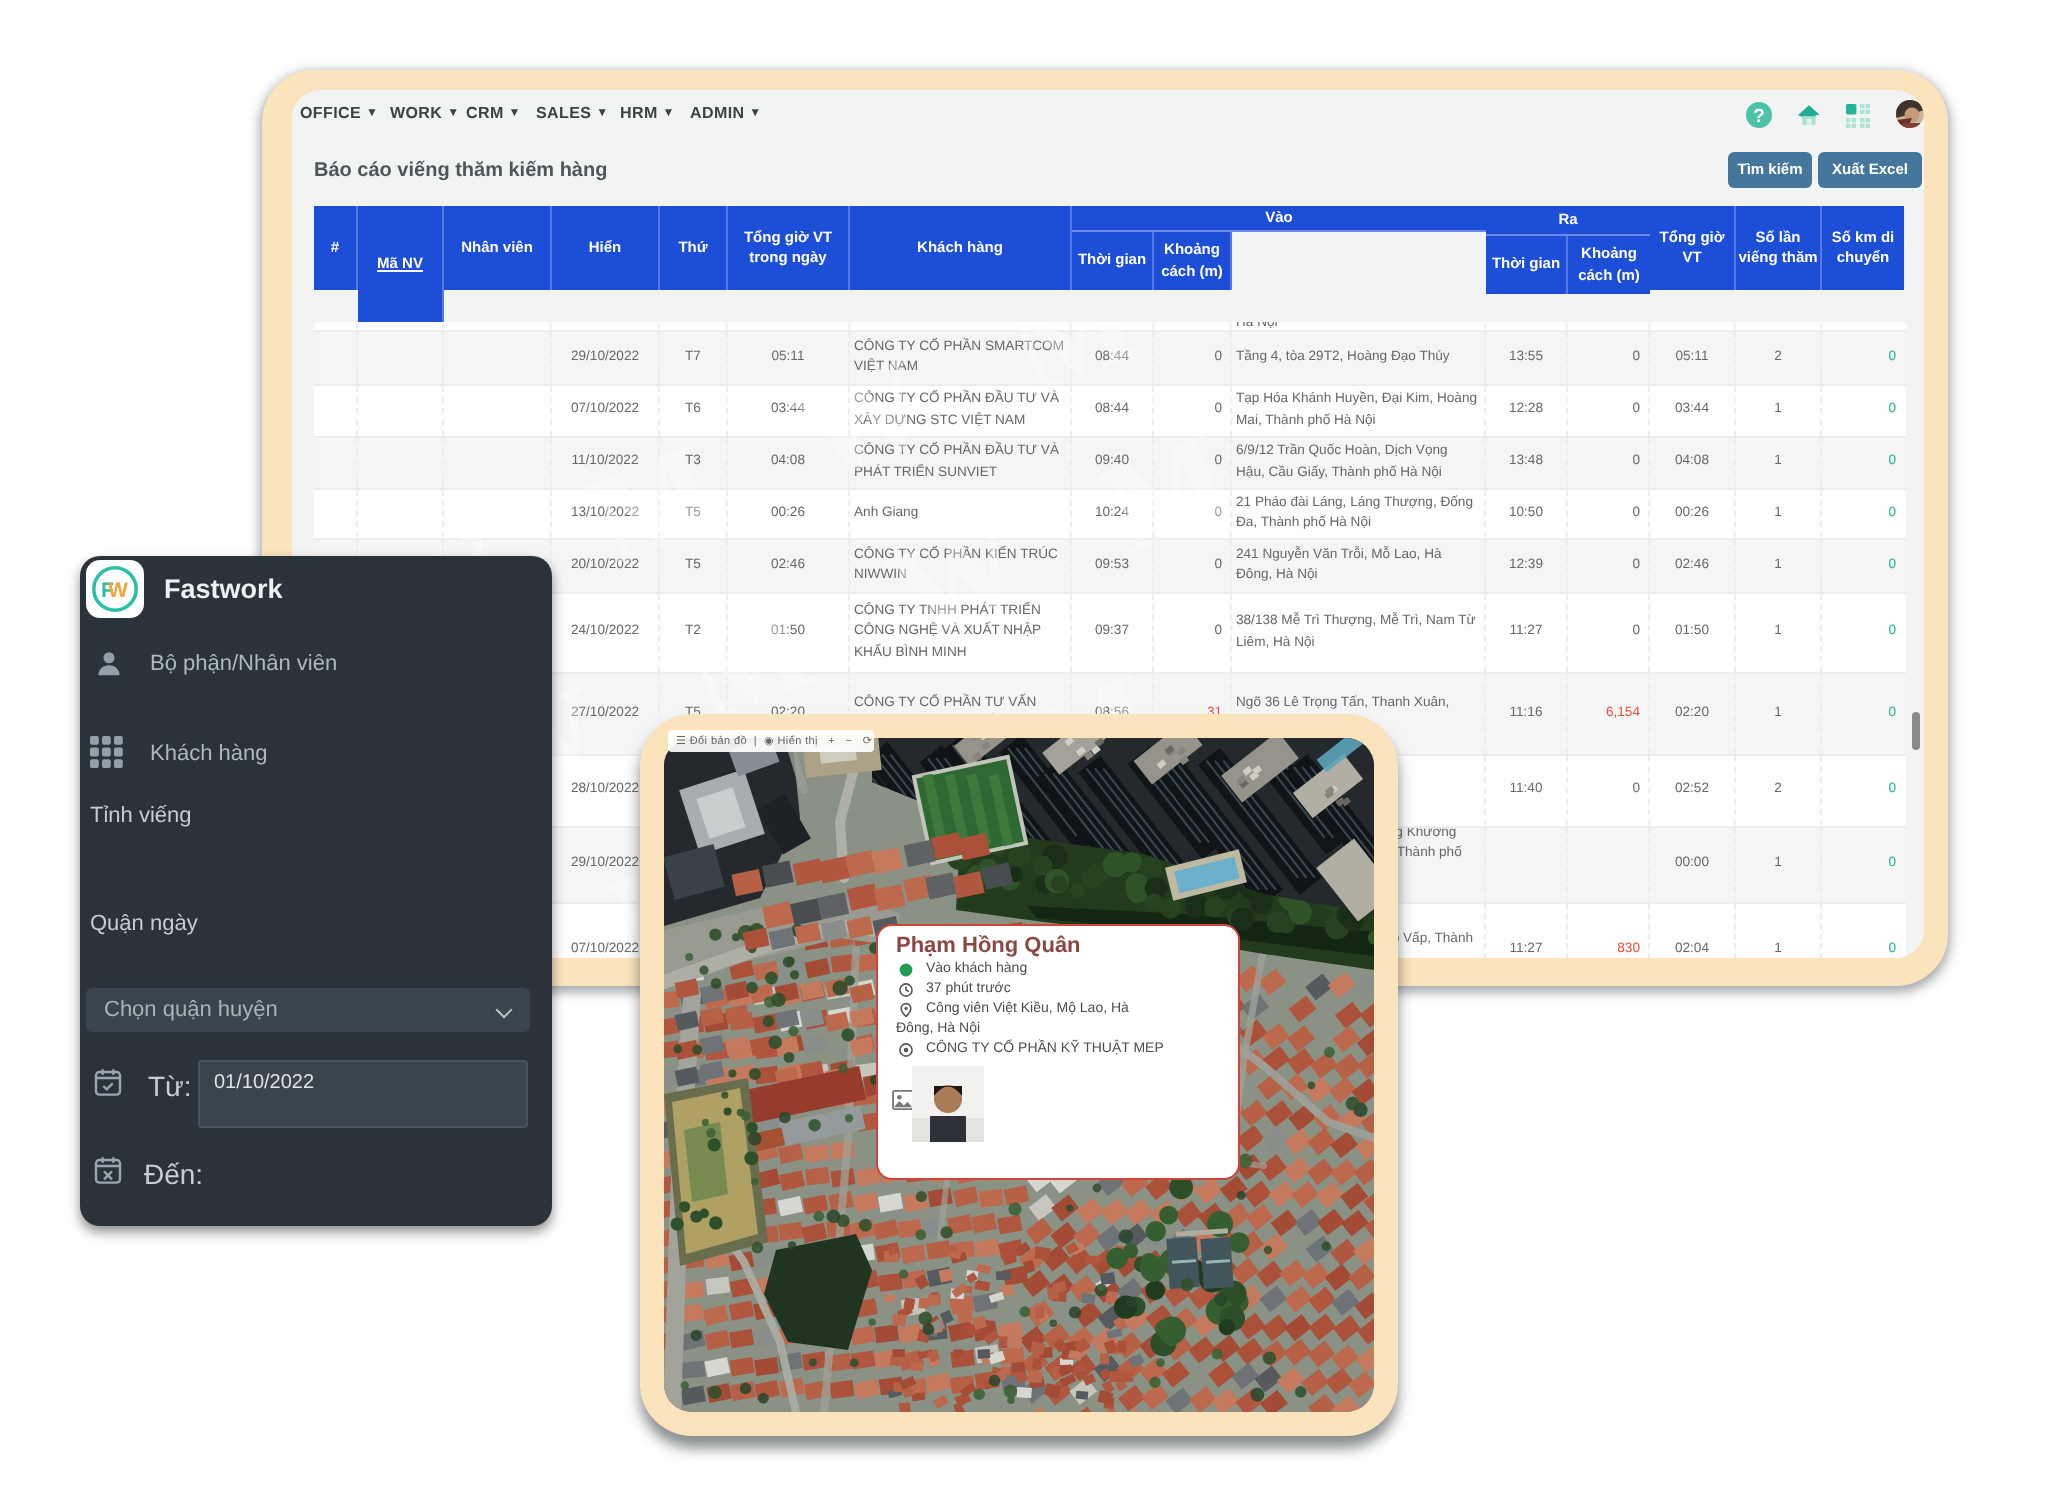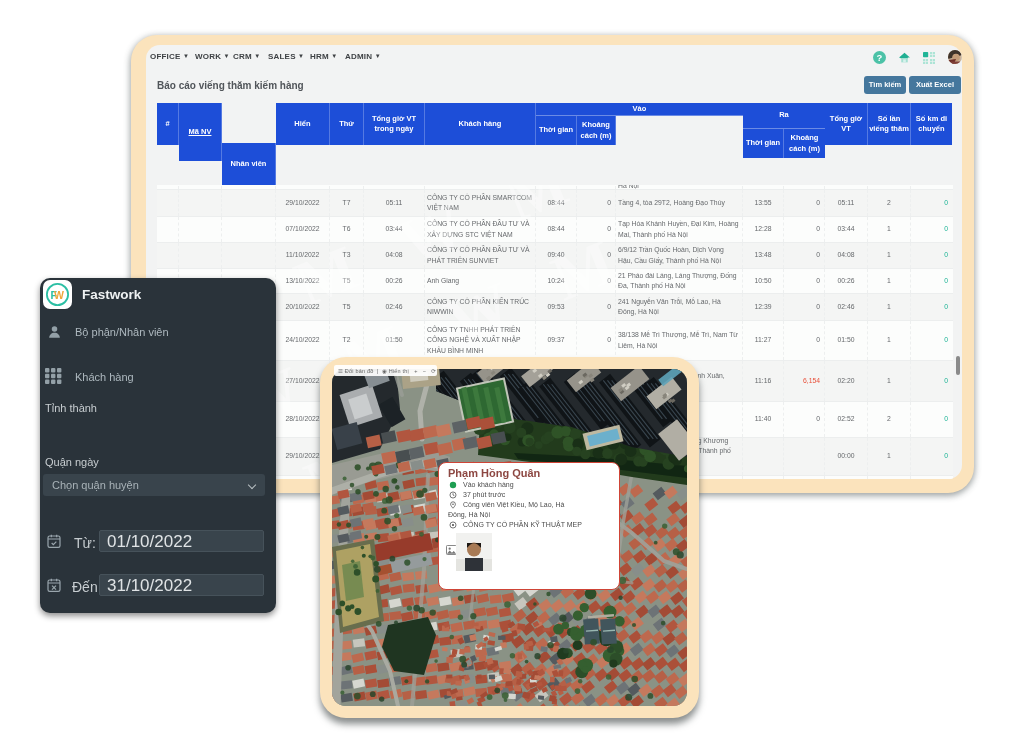--- a/index.html
+++ b/index.html
@@ -36,21 +36,21 @@
 
 #sbar{position:absolute;right:2px;top:311px;width:4px;height:19px;background:#8a8a8a;border-radius:2px;}
 
 #panel{position:absolute;z-index:30;left:40px;top:278px;width:236px;height:335px;background:#2a333a;border-radius:10px;box-shadow:0 3px 6px rgba(0,0,0,.45);color:#aeb9bf;}
 #plogo{position:absolute;left:3px;top:2px;width:29px;height:29px;background:#fff;border-radius:7px;}
 #pname{position:absolute;left:42px;top:9px;font-size:13.5px;font-weight:bold;color:#eef1f2;}
 .pitem{position:absolute;font-size:11px;color:#aeb9bf;}
 .plabel{position:absolute;left:5px;font-size:11px;color:#c7cdd0;}
 .psel{position:absolute;left:3px;width:222px;height:22px;background:#39444c;border-radius:3px;color:#a9b3b8;font-size:11px;line-height:22px;padding-left:9px;}
 .psel:after{content:"";position:absolute;right:10px;top:7.5px;width:5px;height:5px;border-right:1.4px solid #b8c0c4;border-bottom:1.4px solid #b8c0c4;transform:rotate(45deg);}
-.pinput{position:absolute;left:59px;width:165px;height:22px;background:#39444c;border:1px solid #46525a;border-radius:2px;color:#dfe3e5;font-size:17px;line-height:21px;padding-left:7px;}
+.pinput{position:absolute;left:59px;width:165px;height:34px;background:#39444c;border:1px solid #46525a;border-radius:2px;color:#dfe3e5;font-size:10px;line-height:21px;padding-left:7px;}
 .pdate{position:absolute;font-size:14px;color:#c7cdd0;}
 
 #mapwin{position:absolute;z-index:40;left:320px;top:357px;width:379px;height:361px;background:#fbe3bc;border-radius:26px;box-shadow:0 6px 7px rgba(40,48,48,.55);}
 #mapc{position:absolute;left:12px;top:12px;width:355px;height:337px;border-radius:14px;overflow:hidden;background:#8a9181;}
 #mapctl{position:absolute;left:14px;top:8px;z-index:5;width:103px;height:11px;background:rgba(255,255,255,.92);border-radius:2px;font-size:5.5px;color:#666;line-height:12px;padding-left:4px;letter-spacing:.2px;white-space:nowrap;}
 
 #pop{position:absolute;left:106px;top:93px;width:182px;height:128px;background:#fff;border:1.6px solid #cf4436;border-radius:8px;z-index:10;}
 #pop .t{position:absolute;left:9px;top:4px;font-size:11px;font-weight:bold;color:#8d4742;}
 #pop .r{position:absolute;left:9px;font-size:7px;color:#4c4c4c;line-height:10px;white-space:nowrap;}
 #pop .r .ic{position:absolute;left:1px;top:1px;width:8px;height:8px;}
@@ -109,34 +109,34 @@
       </svg>
 
   <div id="title">Báo cáo viếng thăm kiếm hàng</div>
   <div class="btn" style="left:718px;width:42px;">Tìm kiếm</div>
   <div class="btn" style="left:763px;width:52px;">Xuất Excel</div>
 
   <div id="tbl">
     <div id="thead">
           <div class="th" style="width:22px;height:42px;">#</div>
           <div class="th" style="width:43px;height:58px;text-decoration:underline;">Mã NV</div>
-          <div class="th" style="width:54px;height:42px;margin-top:40px;">Nhân viên</div>
+          <div class="th" style="width:54px;height:42px;">Nhân viên</div>
           <div class="th" style="width:54px;height:42px;">Hiển</div>
           <div class="th" style="width:34px;height:42px;">Thứ</div>
           <div class="th" style="width:61px;height:42px;">Tổng giờ VT<br>trong ngày</div>
           <div class="th" style="width:111px;height:42px;">Khách hàng</div>
           <div class="thgrp" style="width:207px">
             <div class="th" style="width:207px;height:13px;border-bottom:1px solid rgba(255,255,255,.35);border-right:none;width:100%;box-sizing:border-box;">Vào</div>
             <div style="display:flex">
               <div class="th" style="width:41px;height:29px;">Thời gian</div>
               <div class="th" style="width:39px;height:29px;">Khoảng<br>cách (m)</div>
             </div>
           </div>
           <div class="thgrp" style="width:82px">
-            <div class="th" style="width:82px;height:26px;border-bottom:1px solid rgba(255,255,255,.35);border-right:none;width:100%;box-sizing:border-box;">Ra</div>
+            <div class="th" style="width:82px;height:15px;border-bottom:1px solid rgba(255,255,255,.35);border-right:none;width:100%;box-sizing:border-box;">Ra</div>
             <div style="display:flex">
               <div class="th" style="width:41px;height:29px;">Thời gian</div>
               <div class="th" style="width:41px;height:29px;border-right:none;">Khoảng<br>cách (m)</div>
             </div>
           </div>
           <div class="th" style="width:43px;height:42px;">Tổng giờ<br>VT</div>
           <div class="th" style="width:43px;height:42px;">Số lần<br>viếng thăm</div>
           <div class="th" style="width:41px;height:42px;border-right:none;">Số km di<br>chuyển</div>
         </div>
     <div id="tbody">
@@ -367,39 +367,38 @@
   <rect x="0" y="5.8" width="4.4" height="4.4" rx="1"></rect>
         <rect x="6" y="5.8" width="4.4" height="4.4" rx="1"></rect>
         <rect x="12" y="5.8" width="4.4" height="4.4" rx="1"></rect>
   <rect x="0" y="11.6" width="4.4" height="4.4" rx="1"></rect>
         <rect x="6" y="11.6" width="4.4" height="4.4" rx="1"></rect>
         <rect x="12" y="11.6" width="4.4" height="4.4" rx="1"></rect>
       </g>
     </svg>
   <div class="pitem" style="left:35px;top:93px">Khách hàng</div>
 
-  <div class="plabel" style="top:124px">Tỉnh thành</div>
+  <div class="plabel" style="top:124px">Tỉnh viếng</div>
   <div class="plabel" style="top:178px">Quận ngày</div>
-  <div class="psel" style="top:196px">Chọn quận huyện</div>
+  <div class="psel" style="top:216px">Chọn quận huyện</div>
 
   <svg class="pitem" style="left:6px;top:255px" width="16" height="16" viewBox="0 0 24 24" fill="none" stroke="#9aa6ad" stroke-width="1.8">
       <rect x="3" y="4.5" width="18" height="17" rx="2.5"></rect>
       <path d="M8 2.5v4M16 2.5v4M3 9h18"></path>
       <path d="M8.5 15l2.5 2.5 4.5-4.5"></path>
     </svg>
   <div class="pdate" style="left:34px;top:257px">Từ:</div>
   <div class="pinput" style="top:252px">01/10/2022</div>
 
   <svg class="pitem" style="left:6px;top:299px" width="16" height="16" viewBox="0 0 24 24" fill="none" stroke="#9aa6ad" stroke-width="1.8">
       <rect x="3" y="4.5" width="18" height="17" rx="2.5"></rect>
       <path d="M8 2.5v4M16 2.5v4M3 9h18"></path>
       <path d="M9 13l6 6M15 13l-6 6"></path>
     </svg>
   <div class="pdate" style="left:32px;top:301px">Đến:</div>
-  <div class="pinput" style="top:296px">31/10/2022</div>
 </div>
 
 <div id="mapwin">
   <div id="mapctl">☰ Đổi bản đồ &nbsp;|&nbsp; ◉ Hiển thị &nbsp; + &nbsp; − &nbsp; ⟳</div>
   <div id="mapc">
     <svg width="355" height="337">
         <rect width="355" height="337" fill="#8f968a"></rect>
 <rect x="-4.0" y="100.1" width="11.5" height="8.0" fill="#cd7c5f" transform="rotate(-12.111615282100523 1.8 104.1)"></rect>
 <rect x="7.7" y="99.0" width="11.5" height="8.0" fill="#b85740" transform="rotate(-9.604785208823976 13.5 103.0)"></rect>
 <rect x="19.8" y="100.3" width="11.5" height="8.0" fill="#c46b50" transform="rotate(-12.618683765717048 25.5 104.3)"></rect>

